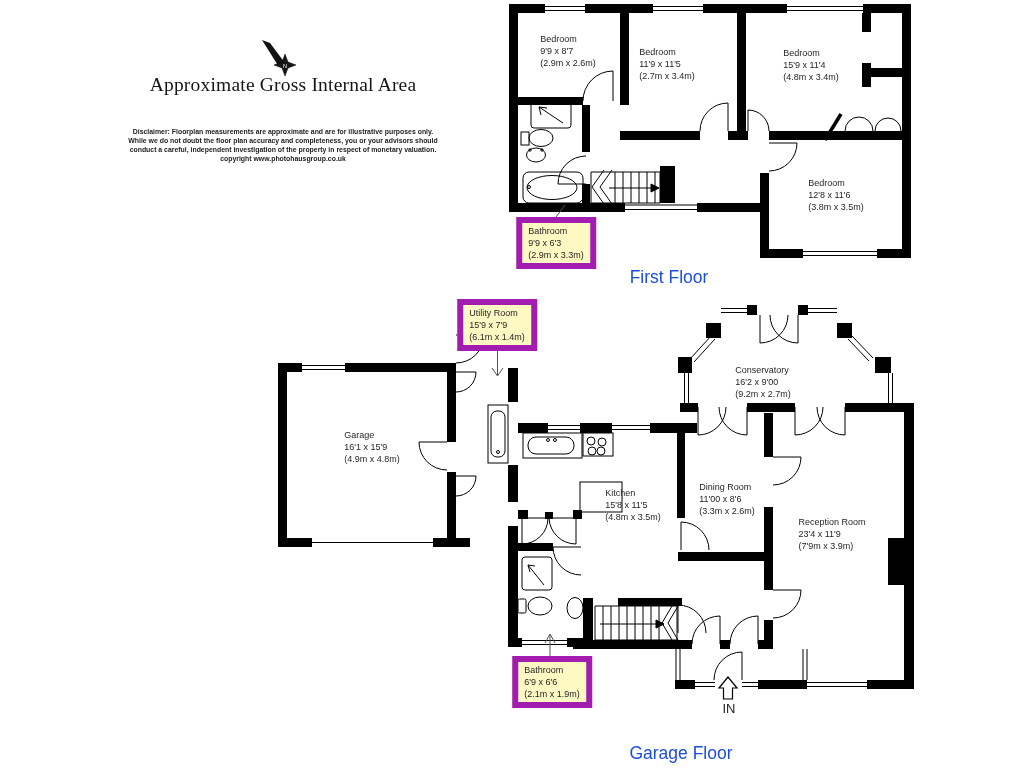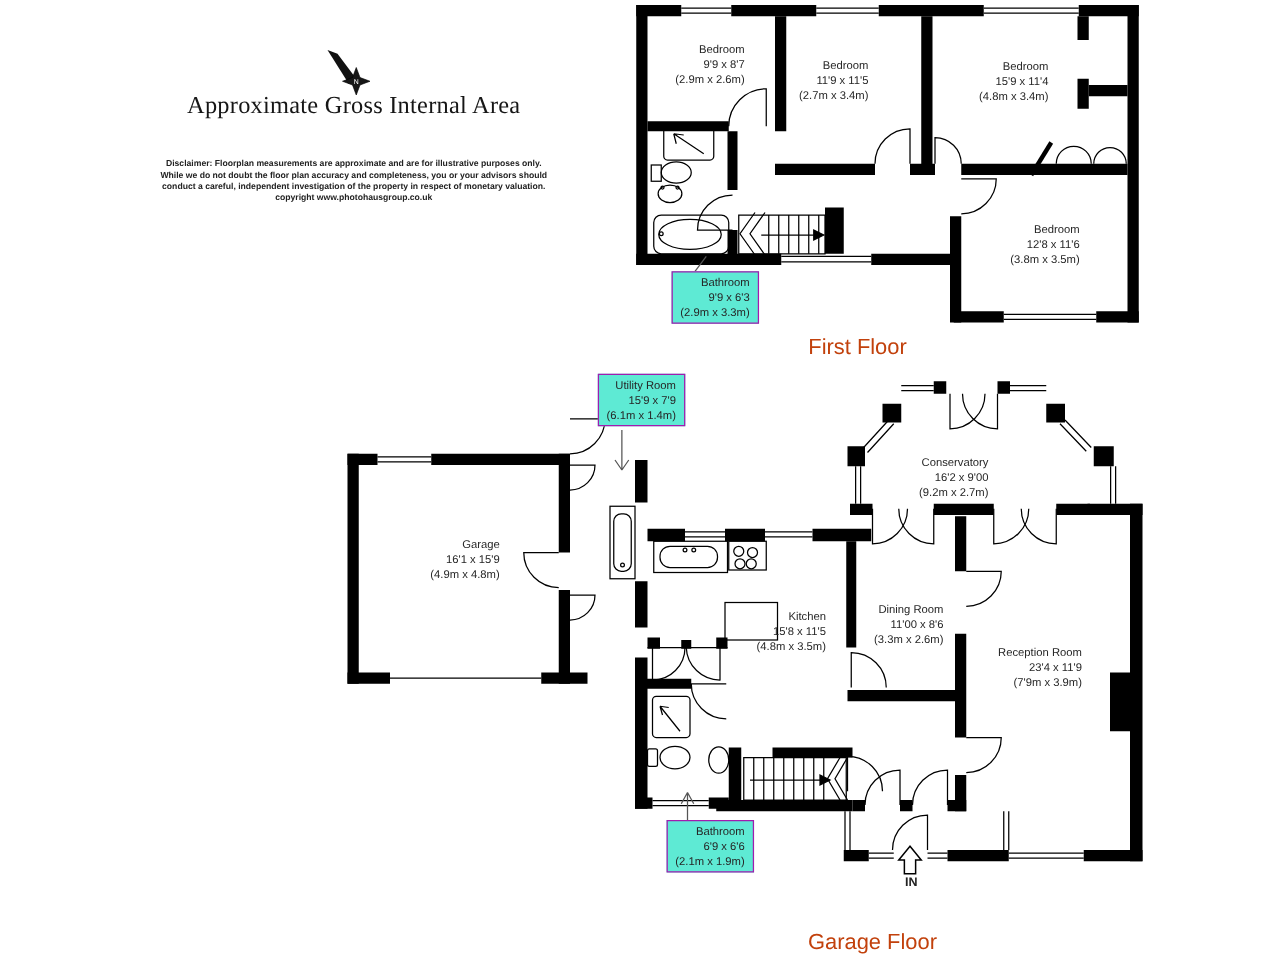--- a/index.html
+++ b/index.html
@@ -5,26 +5,26 @@
   html,body{margin:0;padding:0;background:#fff;}
   #canvas{position:relative;width:1024px;height:768px;background:#ffffff;overflow:hidden;
           font-family:"Liberation Sans", sans-serif;color:#1c1c1c;}
   svg{position:absolute;}
   .walls{fill:#000;}
   .thin{stroke:#000;stroke-width:1;fill:none;}
   .titleline{position:absolute;transform:translateX(-50%);white-space:nowrap;
              font-size:19.5px;color:#161616;letter-spacing:.2px;font-family:Liberation Serif, serif;}
   .disc{position:absolute;transform:translateX(-50%);white-space:nowrap;
         font-size:6.9px;font-weight:700;color:#222;line-height:9px;}
-  .rm{position:absolute;transform:translateX(-50%);text-align:right;
+  .rm{position:absolute;transform:translateX(-50%);text-align:left;
       font-size:9px;line-height:12px;color:#262626;white-space:nowrap;}
-  .rm.box{border:1px solid #a21caf;background:#5eead4;padding:2px 6px;z-index:5;margin-left:16px;}
+  .rm.box{border:6px solid #a21caf;background:#fef9c3;padding:2px 6px;z-index:5;}
   .caption{position:absolute;transform:translateX(-50%);font-size:17.5px;
-           color:#c2410c;white-space:nowrap;margin-left:17px;}
-  .inlabel{position:absolute;transform:translateX(-50%);font-size:10px;font-weight:700;color:#222;}
+           color:#1d4ed8;white-space:nowrap;}
+  .inlabel{position:absolute;transform:translateX(-50%);font-size:13px;font-weight:400;color:#222;}
 </style>
 </head>
 <body>
 
 <div id="canvas">
 
   <svg style="left:252px;top:36px" width="46" height="44" viewBox="0 0 46 44">
     <polygon points="10,4 18,7 33,27 27,31" fill="#111"></polygon>
     <polygon points="33,18 36,26 44,29 36,32 33,40 30,32 22,29 30,26" fill="#161616" stroke="#000" stroke-width="0.5"></polygon>
     <text x="33" y="31.5" font-size="5.5" fill="#fff" text-anchor="middle">N</text>

